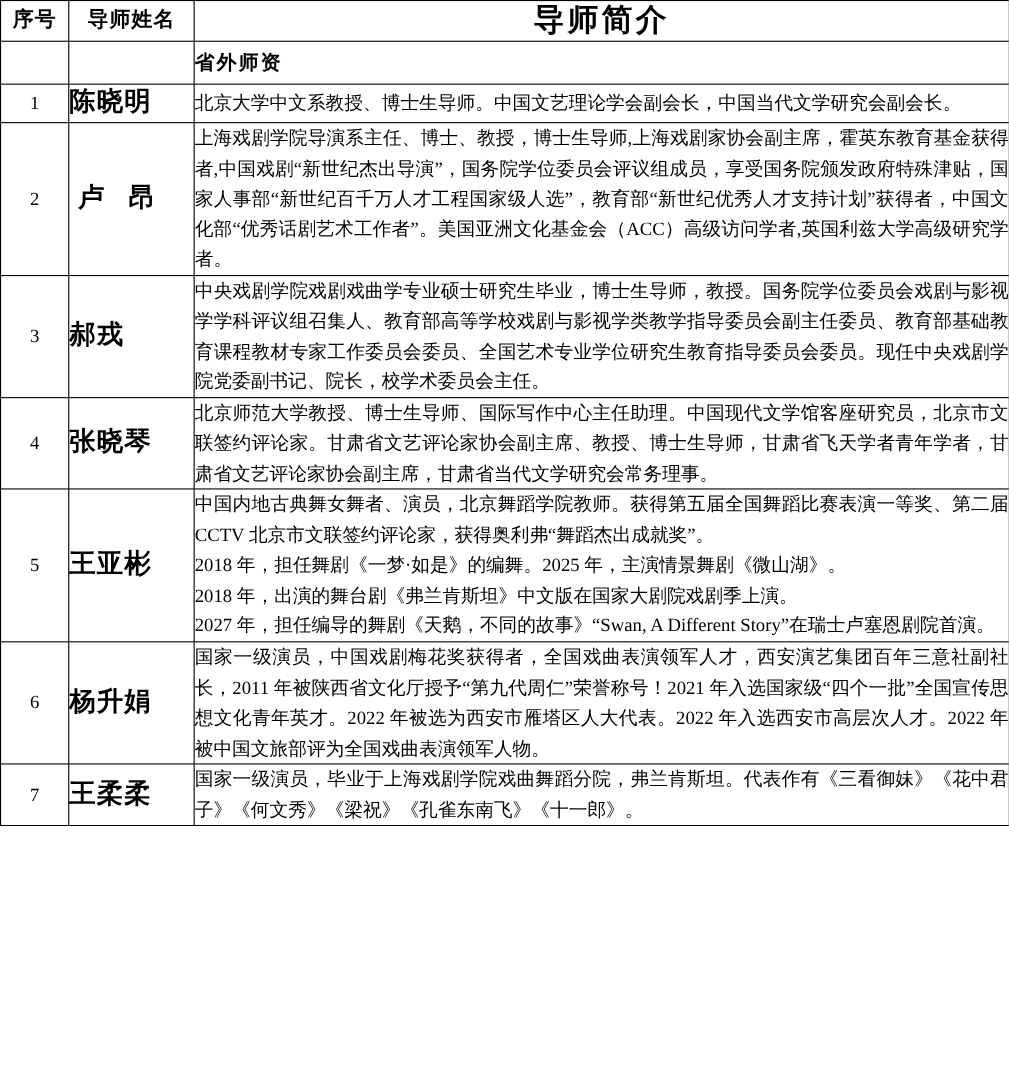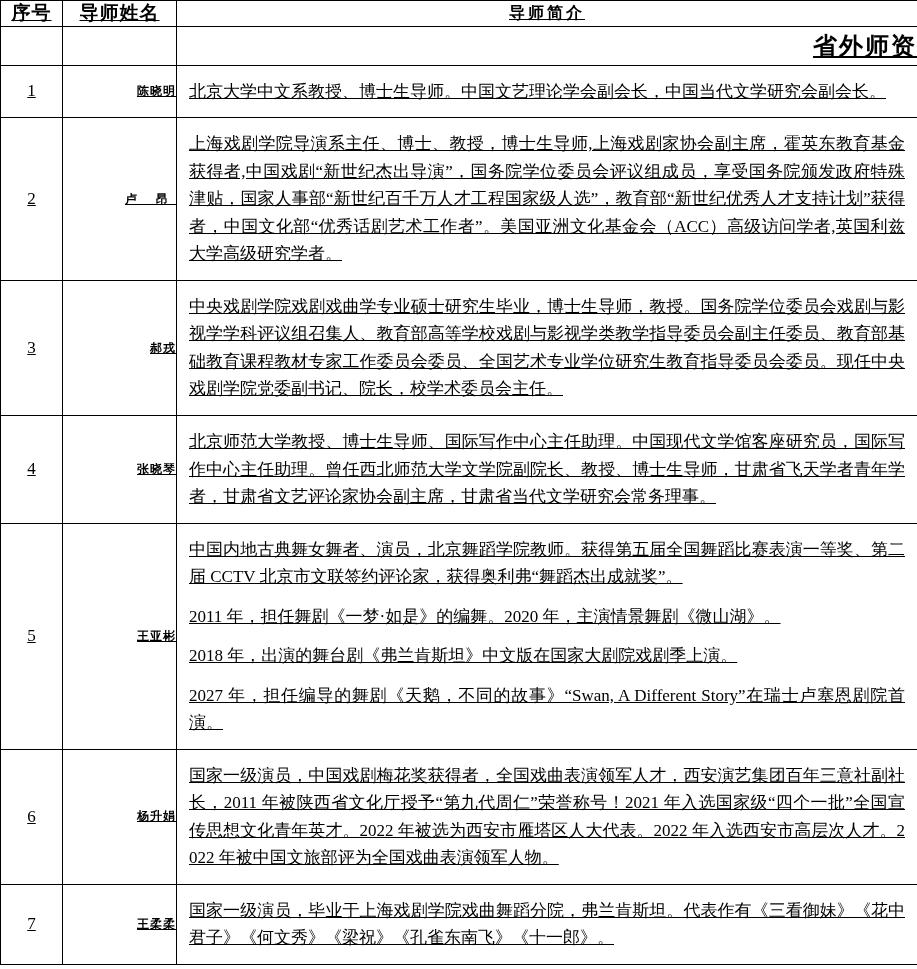--- a/index.html
+++ b/index.html
@@ -8,21 +8,20 @@
     background: #ffffff;
   }
   body {
     width: 917px;
     font-family: "Liberation Serif", "DejaVu Serif", serif;
     color: #000000;
   }
   .sheet {
     width: 728px;
     box-sizing: border-box;
-    text-decoration: underline;
   }
   table.mentor-table {
     border-collapse: collapse;
     width: 917px;
     table-layout: fixed;
   }
   table.mentor-table td,
   table.mentor-table th {
     border: 1px solid #000000;
     vertical-align: middle;
@@ -34,60 +33,60 @@
 
   .head-cell {
     text-align: center;
     font-size: 19px;
     font-weight: bold;
     letter-spacing: 1px;
     padding: 7px 4px 8px 4px;
     line-height: 1.3;
   }
   .head-cell.bio-head {
-    font-size: 16px;
+    font-size: 28px;
     letter-spacing: 3px;
   }
   .section-cell {
-    text-align: right;
-    font-size: 24px;
+    text-align: left;
+    font-size: 18px;
     font-weight: bold;
     letter-spacing: 2px;
     padding: 7px 4px 8px 4px;
   }
   .section-blank {
     height: 38px;
   }
   .idx-cell {
     text-align: center;
     font-size: 17px;
     padding: 4px 2px;
   }
   .name-cell {
-    text-align: right;
-    font-size: 12px;
+    text-align: left;
+    font-size: 24px;
     font-weight: bold;
     padding: 4px 6px;
     line-height: 1.4;
     letter-spacing: 1px;
   }
   .name-cell.spaced {
     letter-spacing: 8px;
     text-indent: 8px;
   }
   .bio-cell {
     font-size: 17px;
     line-height: 1.62;
     padding: 7px 10px 8px 10px;
     text-align: justify;
     text-justify: inter-ideograph;
     word-break: break-all;
   }
   .bio-cell p {
-    margin: 12px;
+    margin: 0;
   }
   .bio-cell p + p {
     margin-top: 0px;
   }
 </style>
 </head>
 <body>
 
 <div class="sheet">
   <table class="mentor-table">
@@ -129,30 +128,30 @@
         <td class="name-cell">郝戎</td>
         <td class="bio-cell">
           <p>中央戏剧学院戏剧戏曲学专业硕士研究生毕业，博士生导师，教授。国务院学位委员会戏剧与影视学学科评议组召集人、教育部高等学校戏剧与影视学类教学指导委员会副主任委员、教育部基础教育课程教材专家工作委员会委员、全国艺术专业学位研究生教育指导委员会委员。现任中央戏剧学院党委副书记、院长，校学术委员会主任。</p>
         </td>
       </tr>
 
       <tr>
         <td class="idx-cell">4</td>
         <td class="name-cell">张晓琴</td>
         <td class="bio-cell">
-          <p>北京师范大学教授、博士生导师、国际写作中心主任助理。中国现代文学馆客座研究员，国际写作中心主任助理。曾任西北师范大学文学院副院长、教授、博士生导师，甘肃省飞天学者青年学者，甘肃省文艺评论家协会副主席，甘肃省当代文学研究会常务理事。</p>
+          <p>北京师范大学教授、博士生导师、国际写作中心主任助理。中国现代文学馆客座研究员，北京市文联签约评论家。甘肃省文艺评论家协会副主席、教授、博士生导师，甘肃省飞天学者青年学者，甘肃省文艺评论家协会副主席，甘肃省当代文学研究会常务理事。</p>
         </td>
       </tr>
 
       <tr>
         <td class="idx-cell">5</td>
         <td class="name-cell">王亚彬</td>
         <td class="bio-cell">
           <p>中国内地古典舞女舞者、演员，北京舞蹈学院教师。获得第五届全国舞蹈比赛表演一等奖、第二届 CCTV 北京市文联签约评论家，获得奥利弗“舞蹈杰出成就奖”。</p>
-          <p>2011 年，担任舞剧《一梦·如是》的编舞。2020 年，主演情景舞剧《微山湖》。</p>
+          <p>2018 年，担任舞剧《一梦·如是》的编舞。2025 年，主演情景舞剧《微山湖》。</p>
           <p>2018 年，出演的舞台剧《弗兰肯斯坦》中文版在国家大剧院戏剧季上演。</p>
           <p>2027 年，担任编导的舞剧《天鹅，不同的故事》“Swan, A Different Story”在瑞士卢塞恩剧院首演。</p>
         </td>
       </tr>
 
       <tr>
         <td class="idx-cell">6</td>
         <td class="name-cell">杨升娟</td>
         <td class="bio-cell">
           <p>国家一级演员，中国戏剧梅花奖获得者，全国戏曲表演领军人才，西安演艺集团百年三意社副社长，2011 年被陕西省文化厅授予“第九代周仁”荣誉称号！2021 年入选国家级“四个一批”全国宣传思想文化青年英才。2022 年被选为西安市雁塔区人大代表。2022 年入选西安市高层次人才。2022 年被中国文旅部评为全国戏曲表演领军人物。</p>

